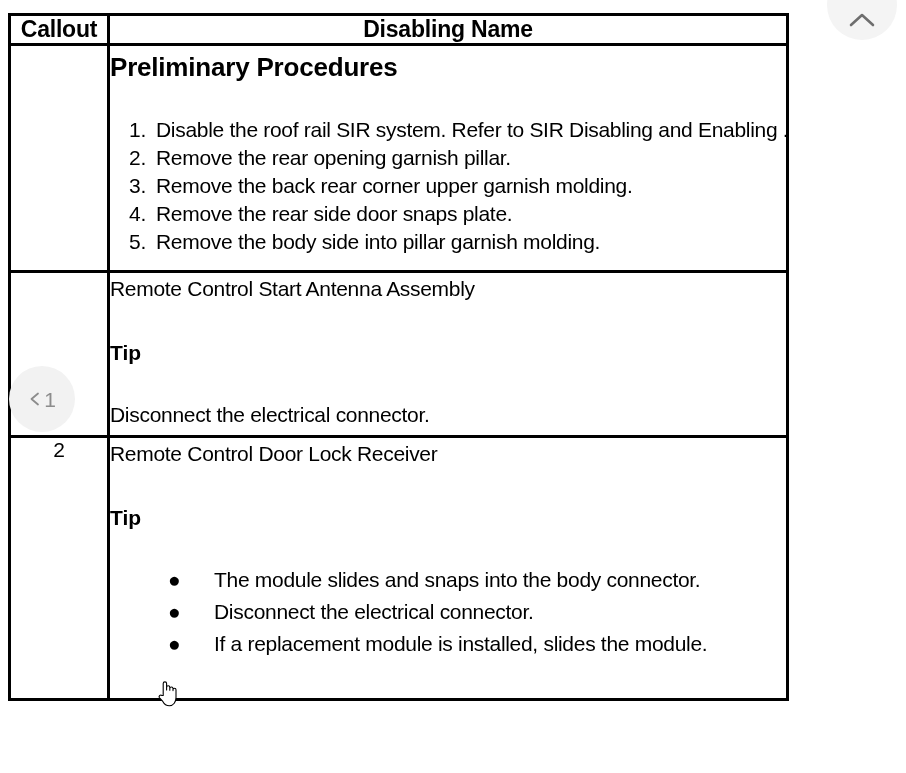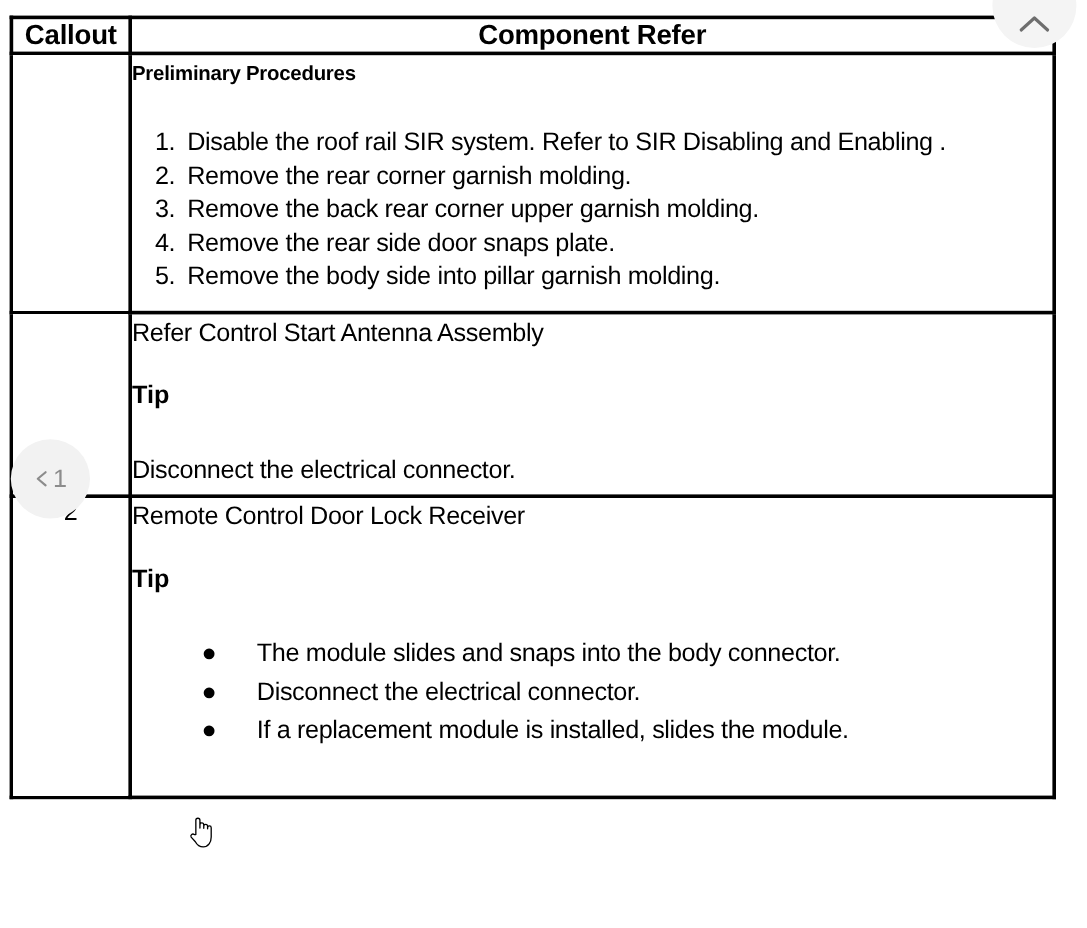--- a/index.html
+++ b/index.html
@@ -15,21 +15,21 @@
     font-family: "Liberation Sans", sans-serif;
     color: #000000;
     -webkit-font-smoothing: antialiased;
   }
 
   
   .doc-table {
     position: absolute;
     left: 8px;
     top: 13px;
-    width: 872px;
+    width: 781px;
     border-collapse: collapse;
     table-layout: fixed;
     background: #ffffff;
   }
   .doc-table td, .doc-table th {
     border: 3px solid #000000;
     vertical-align: top;
     padding: 0;
     background: #ffffff;
   }
@@ -50,21 +50,21 @@
     font-weight: 700;
     padding: 6px 0 7px 0;
     letter-spacing: -0.2px;
   }
 
   
   .cell-pad {
     padding: 8px 4px 10px 6px;
   }
   .prelim-title {
-    font-size: 17px;
+    font-size: 26px;
     font-weight: 700;
     margin: 6px 0 0 0;
     letter-spacing: -0.2px;
   }
   .prelim-list {
     list-style: none;
     margin: 33px 0 14px 0;
     padding: 0;
   }
   .prelim-list li {
@@ -91,21 +91,21 @@
   }
   .row-title {
     font-size: 21px;
     letter-spacing: -0.3px;
     margin: 4px 0 0 0;
     white-space: nowrap;
   }
   .row-tip {
     font-size: 21px;
     font-weight: 700;
-    margin: 28px 0 0 0;
+    margin: 40px 0 0 0;
   }
   .row-plain {
     font-size: 21px;
     letter-spacing: -0.3px;
     margin: 38px 0 8px 0;
     white-space: nowrap;
   }
   .bullet-list {
     list-style: none;
     margin: 34px 0 38px 0;
@@ -184,35 +184,35 @@
 
 <table class="doc-table">
   <colgroup>
       <col class="col-callout">
       <col>
     </colgroup>
   <tbody>
 
     <tr>
       <th class="th-callout">Callout</th>
-      <th class="th-component">Component Refer</th>
+      <th class="th-component">Disabling Name</th>
     </tr>
 
     <tr>
       <td class="callout-cell"></td>
       <td class="cell-pad">
         <div class="prelim-title">Preliminary Procedures</div>
         <ol class="prelim-list">
           <li>
             <span class="prelim-num">1.</span>
             <span class="prelim-text">Disable the roof rail SIR system. Refer to SIR Disabling and Enabling .</span>
           </li>
           <li>
             <span class="prelim-num">2.</span>
-            <span class="prelim-text">Remove the rear corner garnish molding.</span>
+            <span class="prelim-text">Remove the rear opening garnish pillar.</span>
           </li>
           <li>
             <span class="prelim-num">3.</span>
             <span class="prelim-text">Remove the back rear corner upper garnish molding.</span>
           </li>
           <li>
             <span class="prelim-num">4.</span>
             <span class="prelim-text">Remove the rear side door snaps plate.</span>
           </li>
           <li>
@@ -221,21 +221,21 @@
           </li>
         </ol>
       </td>
     </tr>
 
     <tr>
       <td class="callout-cell">
         <span style="visibility:hidden">1</span>
       </td>
       <td class="cell-pad">
-        <div class="row-title">Refer Control Start Antenna Assembly</div>
+        <div class="row-title">Remote Control Start Antenna Assembly</div>
         <div class="row-tip">Tip</div>
         <div class="row-plain">Disconnect the electrical connector.</div>
       </td>
     </tr>
 
     <tr>
       <td class="callout-cell">
         <span>2</span>
       </td>
       <td class="cell-pad">

